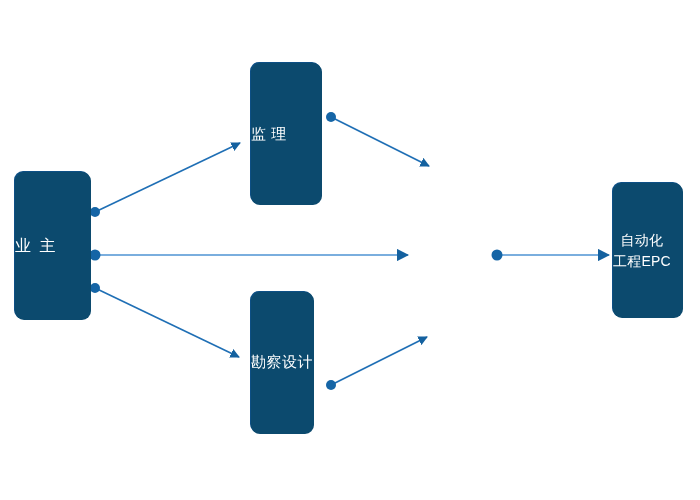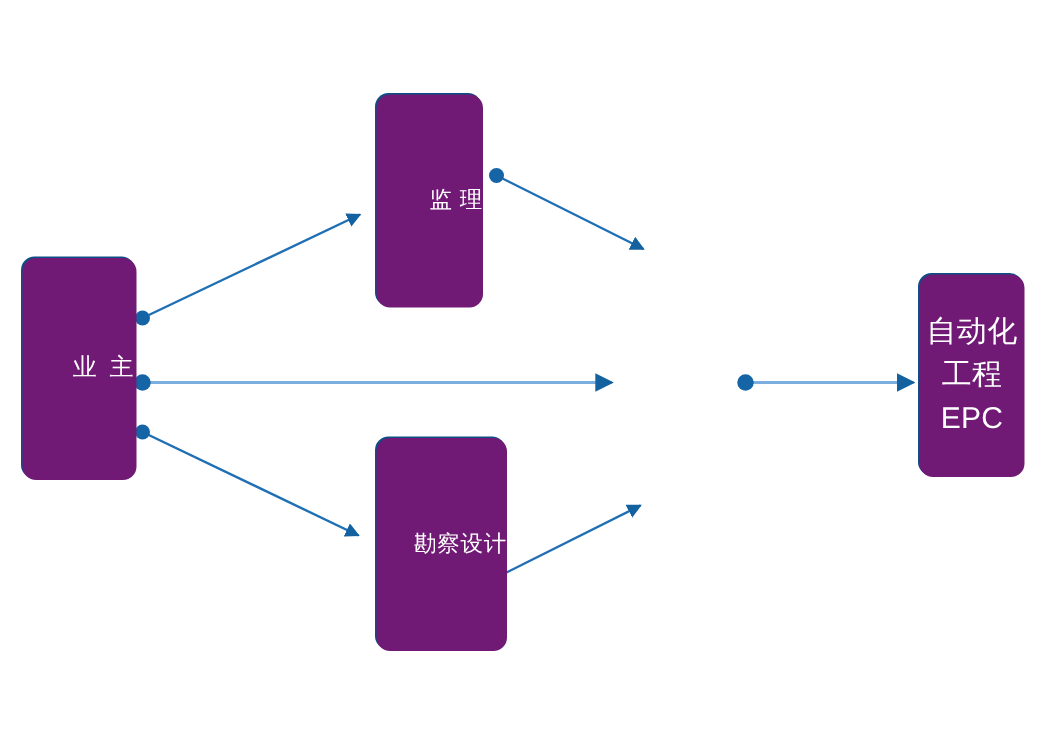--- a/index.html
+++ b/index.html
@@ -13,47 +13,47 @@
   #canvas {
     position: relative;
     width: 700px;
     height: 500px;
     background: #ffffff;
     overflow: hidden;
   }
   .node {
     position: absolute;
     box-sizing: border-box;
-    background: #701a75;
+    background: #0c4a6e;
     border-radius: 9px;
     box-shadow: -1px -1px 0 0 #0d4f85;
     display: flex;
     align-items: center;
-    justify-content: flex-end;
+    justify-content: flex-start;
     text-align: center;
     color: #ffffff;
     line-height: 1.45;
     letter-spacing: 0.5px;
     user-select: none;
   }
   .node .node-label {
     display: block;
     white-space: pre-line;
     font-size: 15px;
     font-weight: 400;
     color: #ffffff;
   }
   #node-owner  { left: 15px;  top: 172px; width: 76px;  height: 148px; }
   #node-super  { left: 251px; top: 63px;  width: 71px;  height: 142px; }
-  #node-design { left: 251px; top: 292px; width: 87px;  height: 142px; }
+  #node-design { left: 251px; top: 292px; width: 63px;  height: 142px; font-family: Liberation Serif, serif; }
   #node-epc    { left: 421px; top: 178px; width: 69px;  height: 142px; }
   #node-auto   { left: 613px; top: 183px; width: 70px;  height: 135px; }
 
   #node-owner .node-label { font-size: 16px; letter-spacing: 2px; }
-  #node-auto .node-label  { font-size: 20px; letter-spacing: 0.2px; }
+  #node-auto .node-label  { font-size: 14px; letter-spacing: 0.2px; }
   #node-epc .node-label   { font-size: 14px; letter-spacing: 0.5px; }
 
   #edges {
     position: absolute;
     left: 0;
     top: 0;
     width: 700px;
     height: 500px;
     pointer-events: none;
   }

